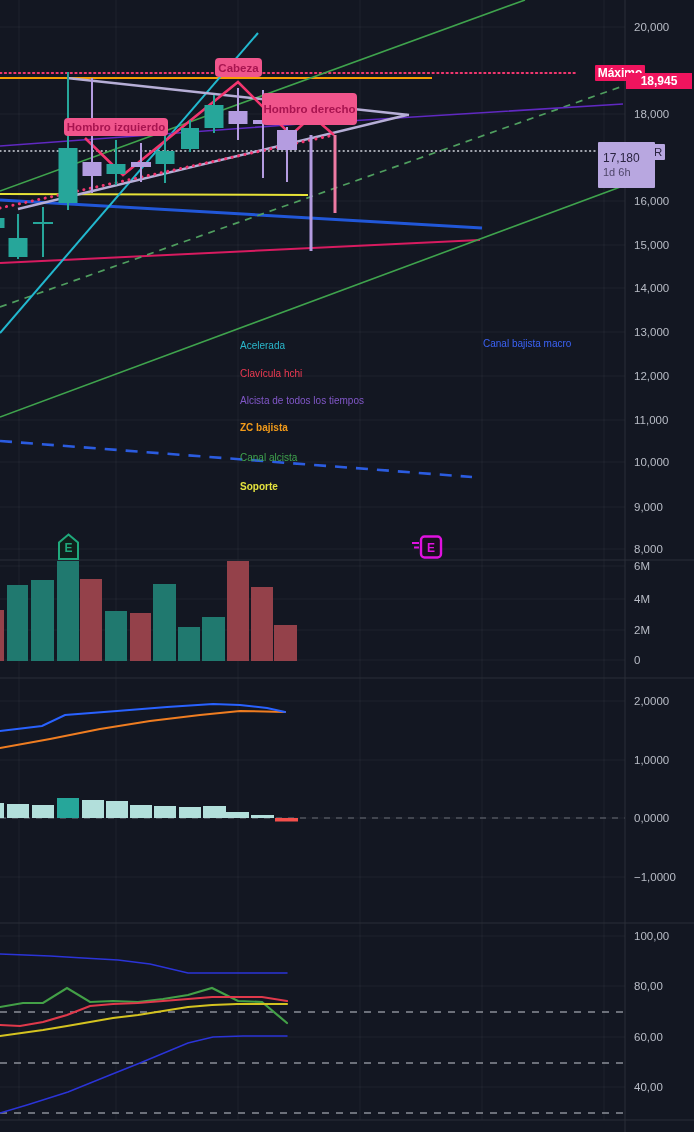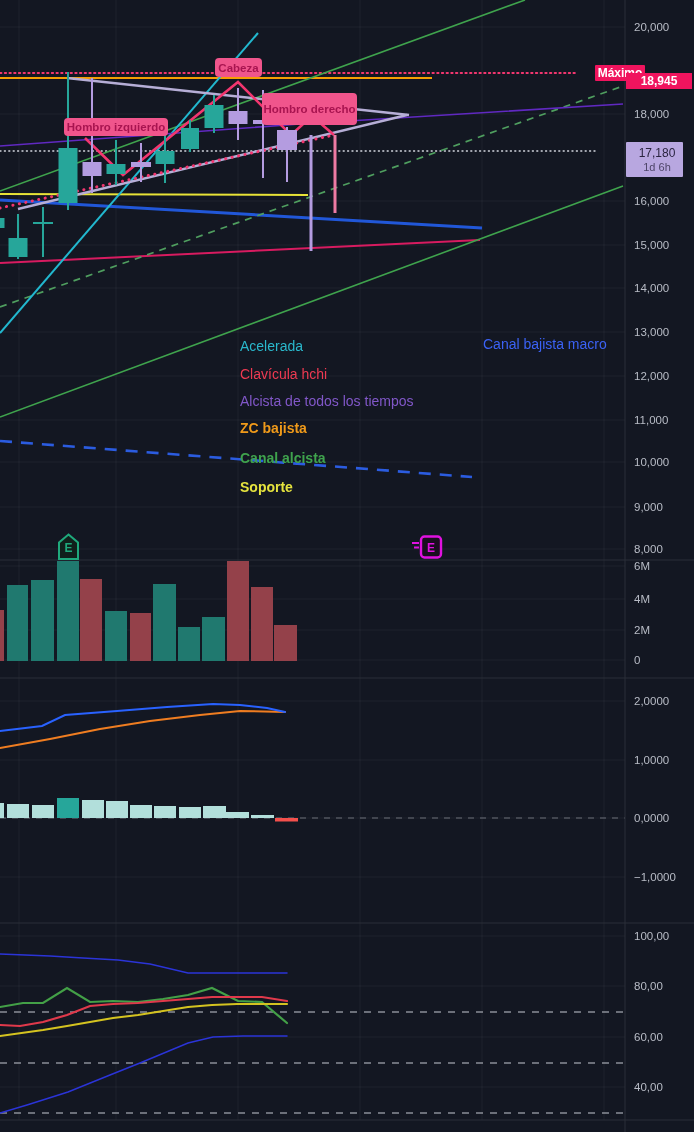--- a/index.html
+++ b/index.html
@@ -1,31 +1,31 @@
 <!DOCTYPE html>
 <html><head>
 <meta charset="utf-8">
 <style>
   html,body{margin:0;padding:0;background:#131722;}
   #app{position:relative;width:694px;height:1132px;background:#131722;overflow:hidden;
        font-family:"Liberation Sans",sans-serif;-webkit-font-smoothing:antialiased;}
   #chart-svg{position:absolute;left:0;top:0;}
   .axis-label{position:absolute;left:634px;color:#b8bcc6;font-size:11.5px;line-height:14px;}
-  .legend-item{position:absolute;font-size:14px;line-height:16px;}
+  .legend-item{position:absolute;font-size:10px;line-height:16px;}
   .pattern-label{position:absolute;display:flex;align-items:center;justify-content:center;
        background:#f0558c;color:#a81450;border-radius:4px;font-size:11.5px;font-weight:bold;white-space:nowrap;}
   .badge{position:absolute;display:flex;align-items:center;font-size:12px;}
   #maximo-label{left:575px;top:65px;width:50px;height:16px;background:#f0145e;color:#fff;
        font-weight:bold;justify-content:center;border-radius:1px;margin-left:20px;}
   #maximo-value{left:626px;top:65px;width:66px;height:16px;background:#f0145e;color:#fff;
        font-weight:bold;justify-content:center;margin-top:8px;}
   #slr-label{left:597px;top:144px;width:28px;height:16px;background:#b8a7e0;color:#2a2440;
        justify-content:center;font-size:11.5px;border-radius:1px;margin-left:40px;}
-  #slr-value{left:626px;top:142px;width:57px;height:35px;background:#b8a7e0;color:#2a2440;
-       flex-direction:column;align-items:center;padding-left:5px;box-sizing:border-box;
+  #slr-value{left:598px;top:142px;width:57px;height:46px;background:#b8a7e0;color:#2a2440;
+       flex-direction:column;align-items:flex-start;padding-left:5px;box-sizing:border-box;
        justify-content:center;line-height:14px;border-radius:1px;}
   #slr-sub{opacity:.75;font-size:11px;}
   .event-badge{position:absolute;}
 </style>
 </head>
 <body>
 
 <div id="app">
   <svg id="chart-svg" width="694" height="1132">
       <line x1="19" y1="0" x2="19" y2="1120" stroke="rgba(255,255,255,0.05)" stroke-width="1"></line>
@@ -165,21 +165,21 @@
       <div class="axis-label" style="top: 811px;">0,0000</div>
       <div class="axis-label" style="top: 870px;">−1,0000</div>
       <div class="axis-label" style="top: 929px;">100,00</div>
       <div class="axis-label" style="top: 979px;">80,00</div>
       <div class="axis-label" style="top: 1030px;">60,00</div>
       <div class="axis-label" style="top: 1080px;">40,00</div>
       <div class="legend-item" style="left: 240px; top: 338px; color: rgb(42, 184, 204); font-weight: 400;">Acelerada</div>
       <div class="legend-item" style="left: 240px; top: 366px; color: rgb(239, 58, 82); font-weight: 400;">Clavícula hchi</div>
       <div class="legend-item" style="left: 240px; top: 393px; color: rgb(129, 87, 200); font-weight: 400;">Alcista de todos los tiempos</div>
       <div class="legend-item" style="left: 240px; top: 420px; color: rgb(240, 154, 26); font-weight: 700;">ZC bajista</div>
-      <div class="legend-item" style="left: 240px; top: 450px; color: rgb(63, 163, 77); font-weight: 700;">Canal alcista</div>
+      <div class="legend-item" style="left: 240px; top: 450px; color: rgb(63, 163, 77); font-weight: 400;">Canal alcista</div>
       <div class="legend-item" style="left: 240px; top: 479px; color: rgb(229, 227, 62); font-weight: 700;">Soporte</div>
       <div class="legend-item" style="left: 483px; top: 336px; color: rgb(59, 98, 245); font-weight: 400;">Canal bajista macro</div>
       <div class="pattern-label" style="left: 64px; top: 117.5px; width: 104px; height: 18.5px;">Hombro izquierdo</div>
       <div class="pattern-label" style="left: 215px; top: 58px; width: 47px; height: 19px;">Cabeza</div>
       <div class="pattern-label" style="left: 262px; top: 93px; width: 95px; height: 32px;">Hombro derecho</div>
     </div>
 
   <div class="badge" id="maximo-label">Máximo</div>
   <div class="badge" id="maximo-value">18,945</div>
 

